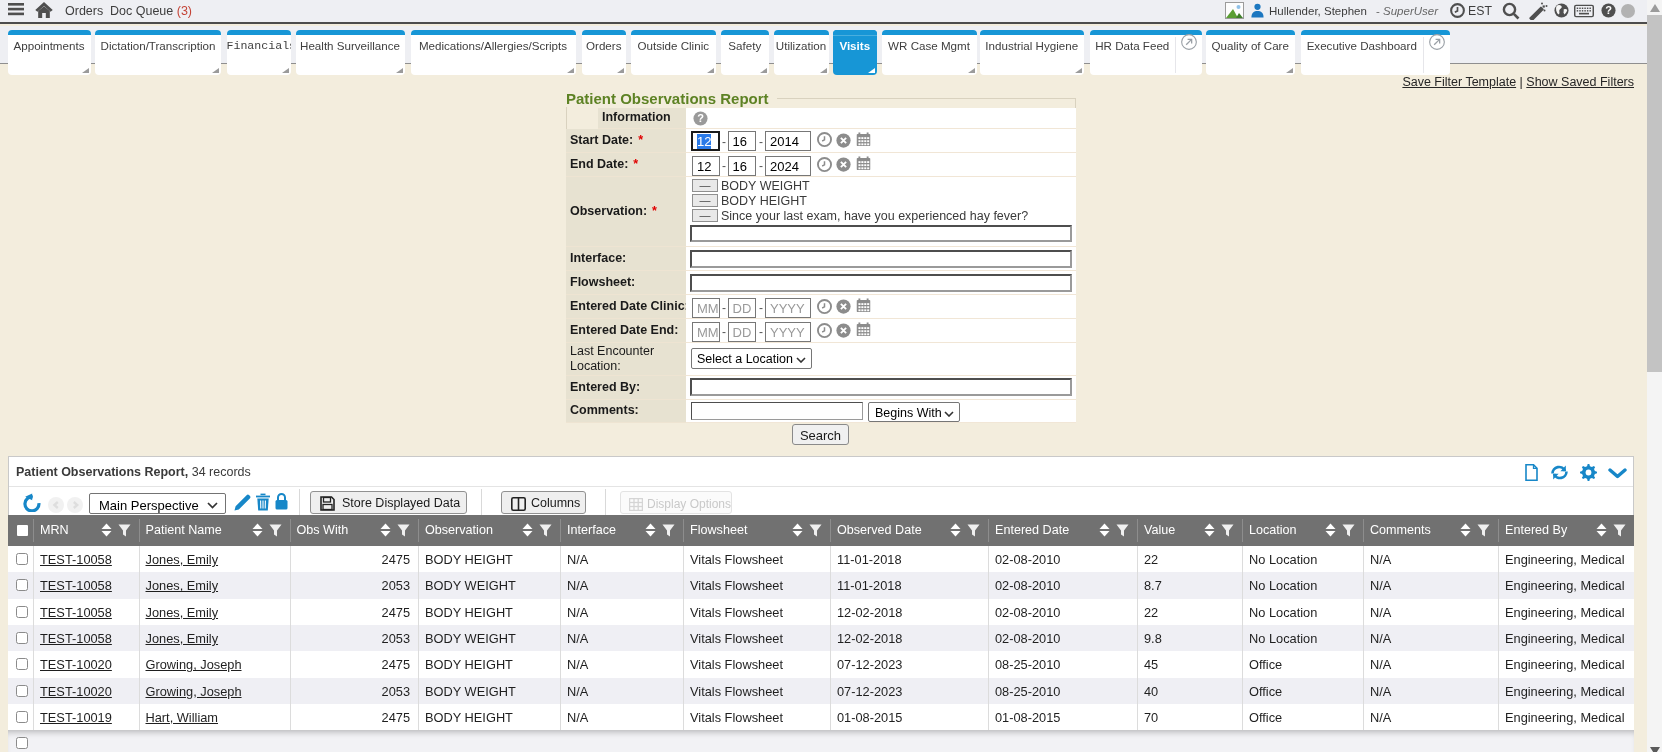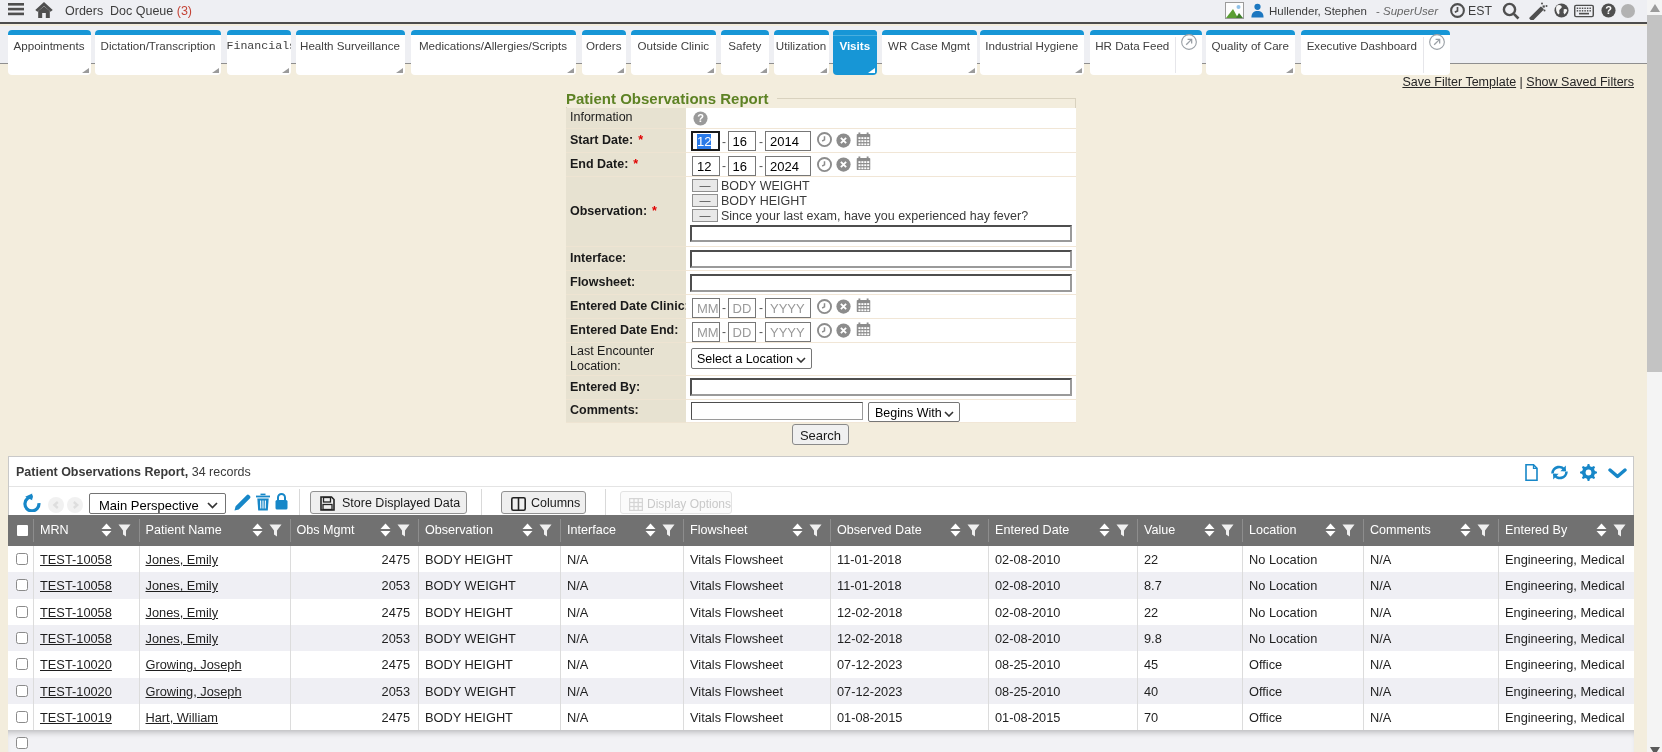--- a/index.html
+++ b/index.html
@@ -187,21 +187,21 @@
       <circle cx="8.5" cy="8.5" r="7.8" fill="#fff" stroke="#9aa0a6" stroke-width="1.2"></circle>
       <path d="M5.5 11.5 L11 6" stroke="#9aa0a6" stroke-width="1.4" fill="none"></path>
       <path d="M7 5.7 L11.3 5.7 L11.3 10" stroke="#9aa0a6" stroke-width="1.4" fill="none"></path>
     </svg>
     <div style="position:absolute;right:26px;top:7px;bottom:2px;width:1px;background:#e6e6ea;"></div>
   </div>
 <div class="abs" style="left:0;top:75px;width:1634px;text-align:right;font-size:12.5px;color:#262626;"><span style="text-decoration:underline;">Save Filter Template</span> | <span style="text-decoration:underline;">Show Saved Filters</span></div>
 <div class="abs" style="left:566px;top:98px;width:510px;height:325px;border:1px solid #d9d2bf;border-bottom:none;"></div>
 <div class="abs" style="left:566px;top:90px;font-size:15px;font-weight:bold;color:#5d8224;background:#f3eddd;padding-right:8px;">Patient Observations Report</div>
 <div class="frow" style="top:107.5px;height:21px;">
-    <div class="flabel" style="font-weight:normal;">Information</div>
+    <div class="flabel" style="font-weight:bold;margin-left:32px;">Information</div>
     <div class="finput">
       <svg class="gicon" style="left:7px;top:3px" width="15" height="15" viewBox="0 0 17 17">
         <circle cx="8.5" cy="8.5" r="8" fill="#9a9a9a"></circle>
         <text x="8.5" y="12.8" font-size="12.5" font-weight="bold" fill="#fff" text-anchor="middle" font-family="Liberation Sans">?</text>
       </svg>
     </div>
   </div>
 <div class="frow" style="top:128.5px;height:24.5px;">
     <div class="flabel" style="font-weight:bold;">Start Date:<span class="req">*</span></div>
     <div class="finput">
@@ -491,21 +491,21 @@
 <svg width="11" height="14" viewBox="0 0 11 14" style="right:27px;position:absolute;top:8px;">
         <path d="M5.5 0.5 L10.5 6 L0.5 6 Z" fill="#fff"></path>
         <path d="M5.5 13.5 L10.5 8 L0.5 8 Z" fill="#fff"></path>
       </svg>
 <svg width="13" height="13" viewBox="0 0 13 13" style="right:8px;position:absolute;top:9px;">
         <path d="M0.5 0.5 L12.5 0.5 L8 6.5 L8 12.5 L5 10.5 L5 6.5 Z" fill="#f0f0f0"></path>
       </svg>
 <div class="hsep" style="left:0;"></div>
 </div>
 <div class="hdrcell" style="left:281.5px;width:128.5px;">
-<div class="t">Obs Mgmt</div>
+<div class="t">Obs With</div>
 <svg width="11" height="14" viewBox="0 0 11 14" style="right:27px;position:absolute;top:8px;">
         <path d="M5.5 0.5 L10.5 6 L0.5 6 Z" fill="#fff"></path>
         <path d="M5.5 13.5 L10.5 8 L0.5 8 Z" fill="#fff"></path>
       </svg>
 <svg width="13" height="13" viewBox="0 0 13 13" style="right:8px;position:absolute;top:9px;">
         <path d="M0.5 0.5 L12.5 0.5 L8 6.5 L8 12.5 L5 10.5 L5 6.5 Z" fill="#f0f0f0"></path>
       </svg>
 <div class="hsep" style="left:0;"></div>
 </div>
 <div class="hdrcell" style="left:410px;width:142px;">

